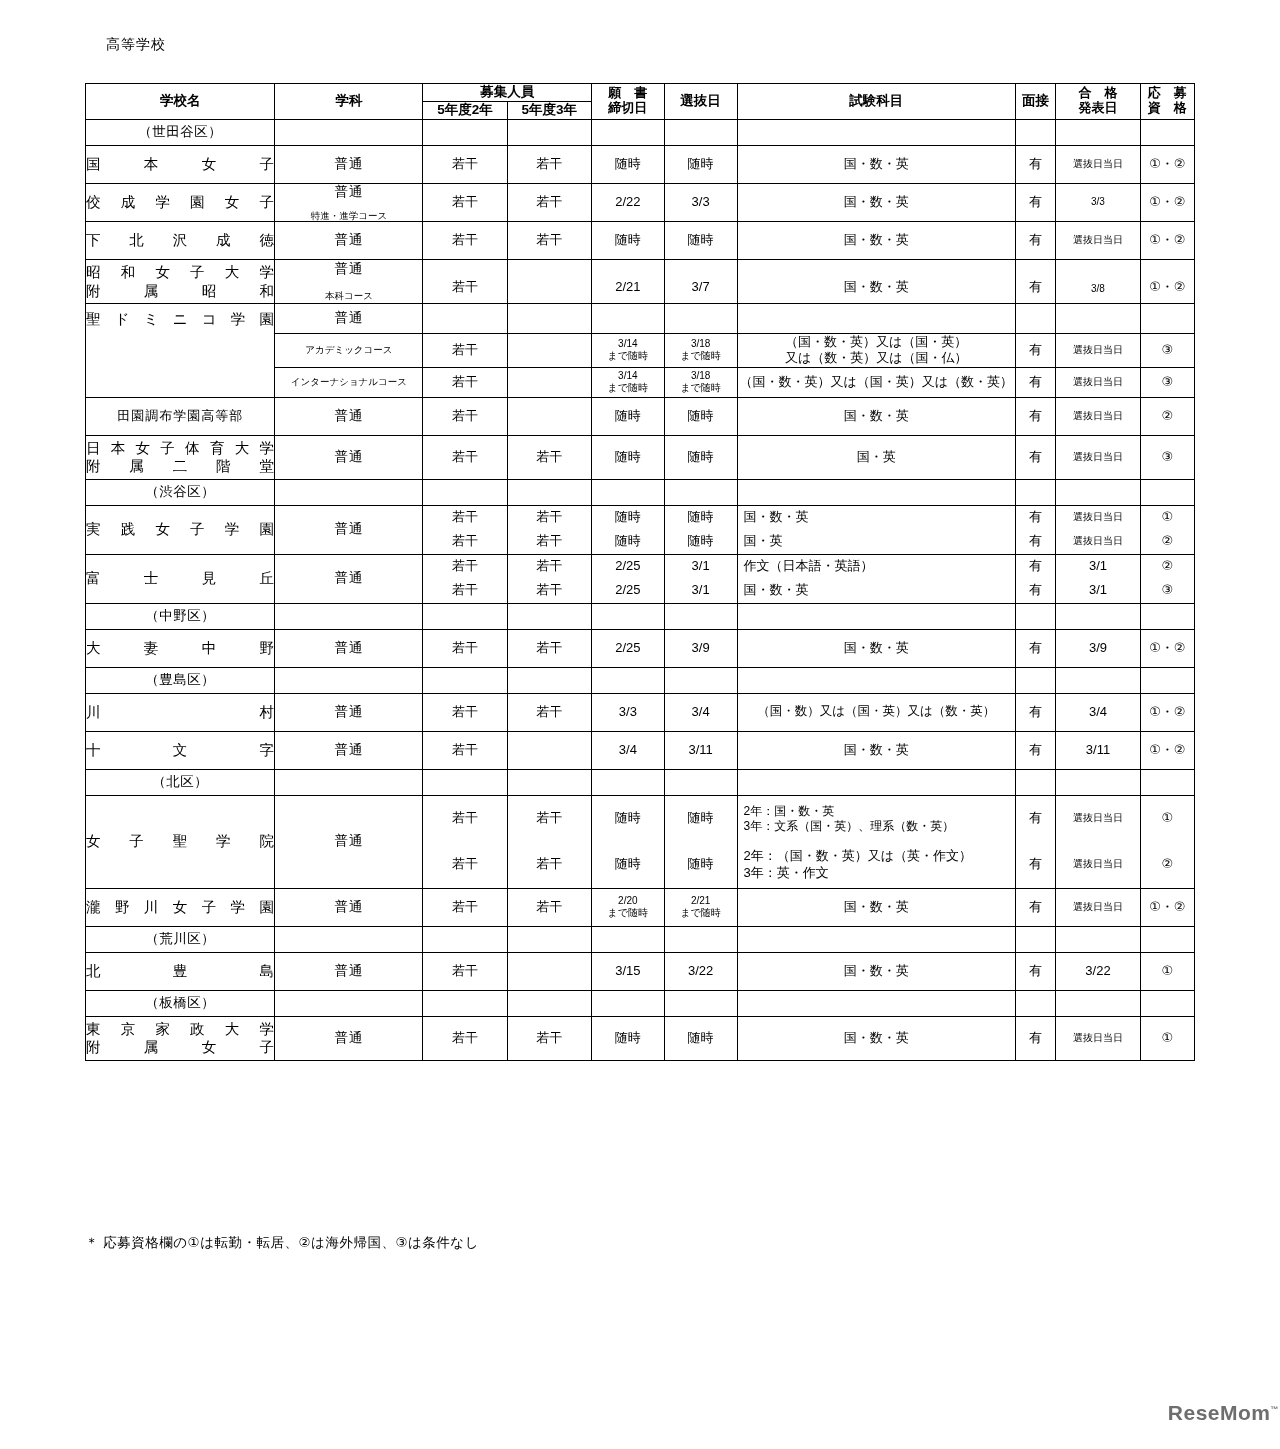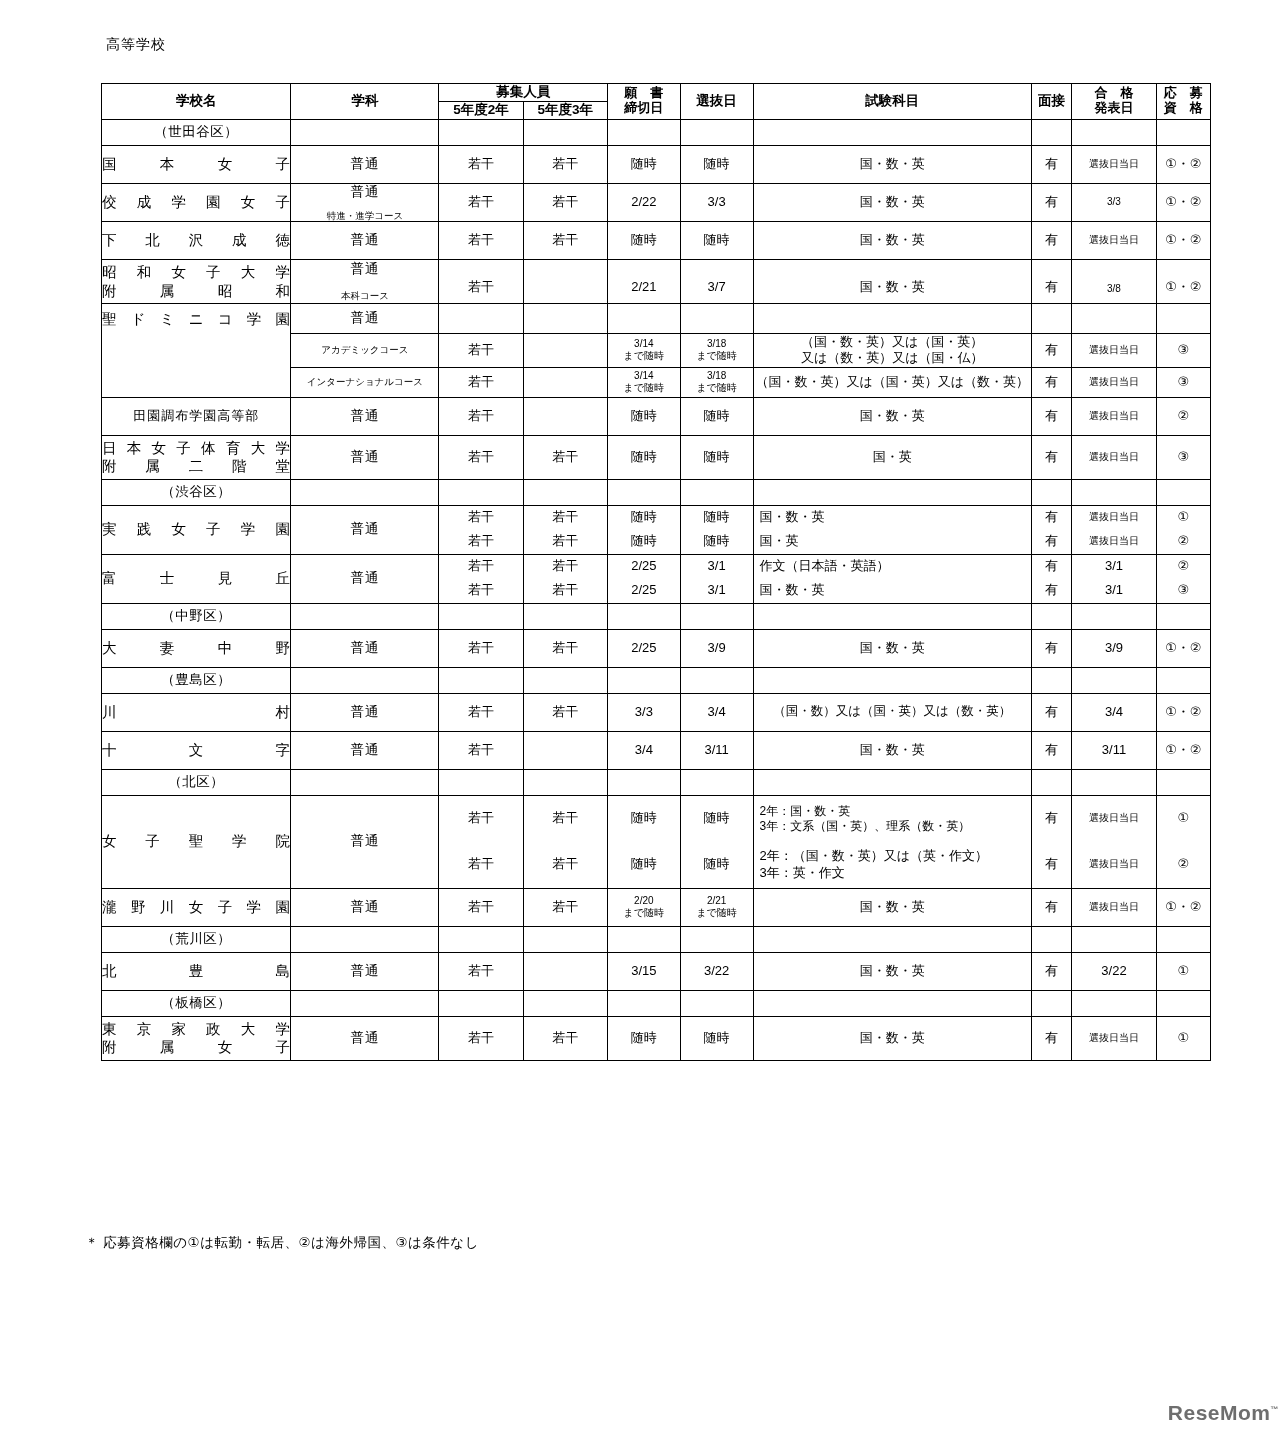--- a/index.html
+++ b/index.html
@@ -17,21 +17,21 @@
     position:absolute;left:106px;top:36px;
     font-size:14px;letter-spacing:1px;
   }
   .doc-title{
     position:absolute;left:0;top:26px;width:1280px;
     text-align:center;
     font-size:26px;font-weight:bold;letter-spacing:1px;
   }
 
   table.main{
-    position:absolute;left:101px;top:83px;
+    position:absolute;left:85px;top:83px;
     border-collapse:collapse;
     width:1110px;
     font-size:13px;
     border-radius:15px;
   }
   table.main td, table.main th{
     border:1px solid #000;
     padding:0;
     vertical-align:middle;
     text-align:center;

